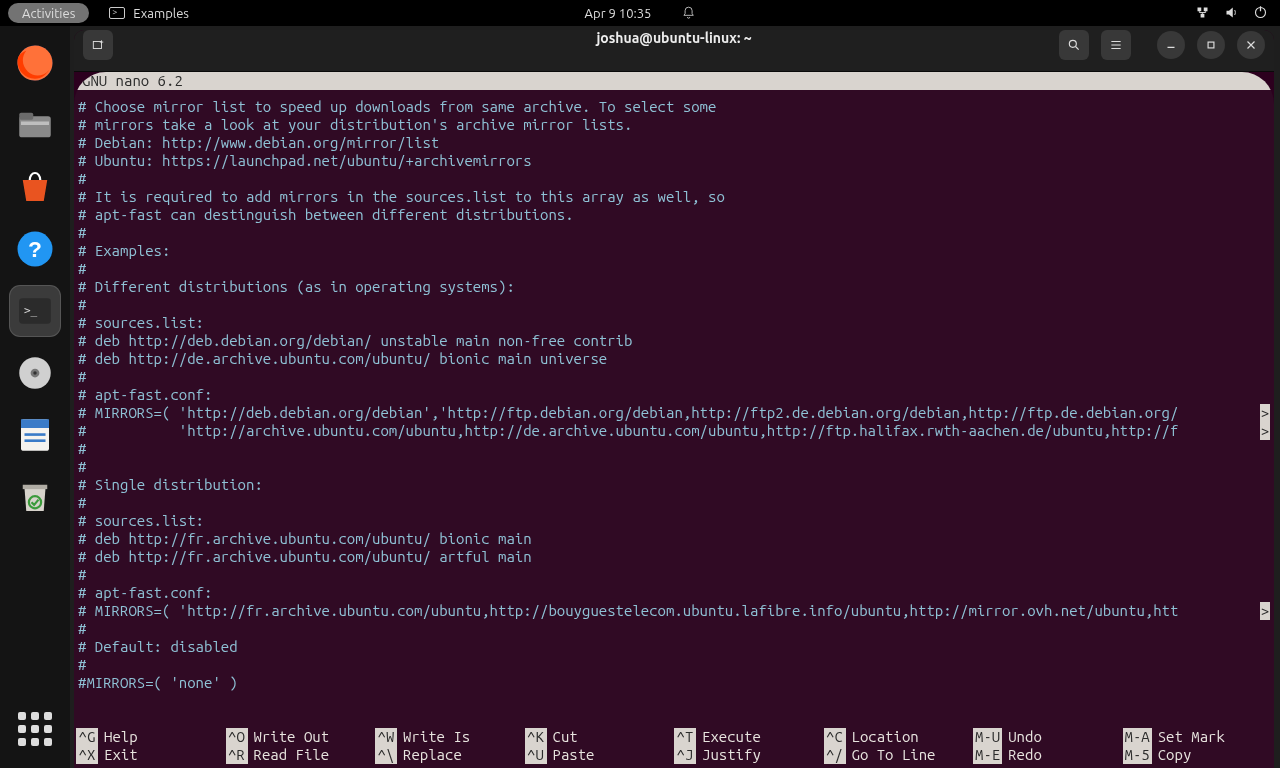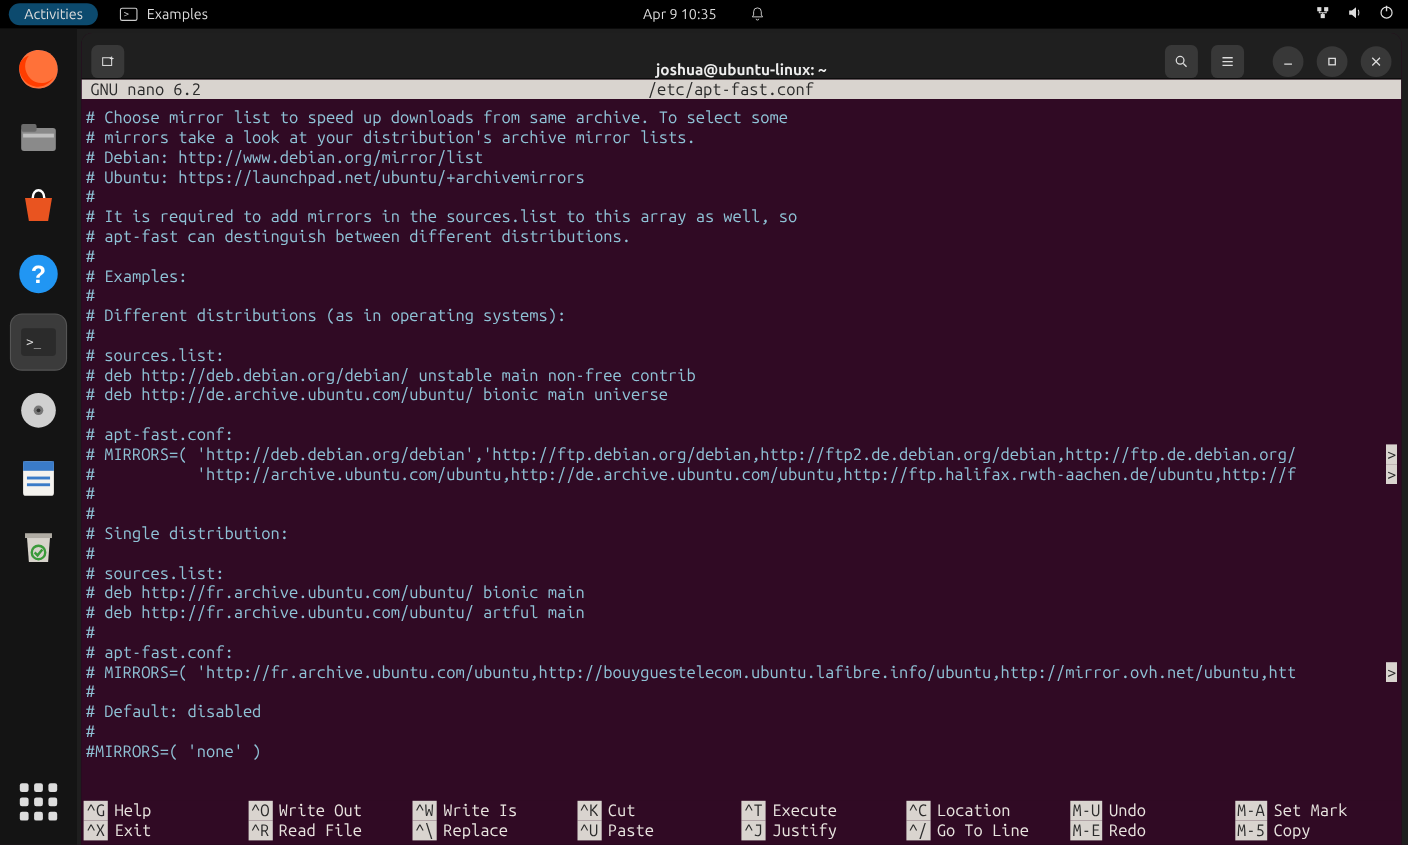--- a/index.html
+++ b/index.html
@@ -16,21 +16,21 @@
   .top-panel {
     height: 26px;
     background: #000;
     display: flex;
     align-items: center;
     font-size: 13px;
     color: #ddd;
     position: relative;
   }
   .activities {
-    background: #0c4a6e;
+    background: #737373;
     border-radius: 13px;
     padding: 3px 14px;
     margin-left: 8px;
     cursor: pointer;
   }
   .panel-app {
     display: flex;
     align-items: center;
     gap: 8px;
     margin-left: 20px;
@@ -117,21 +117,21 @@
     border-radius: 10px 10px 0 0;
     display: flex;
     flex-direction: column;
     overflow: hidden;
   }
   .titlebar {
     height: 42px;
     background: #1f1f1f;
     border-bottom: 1px solid #0a0a0a;
     display: flex;
-    align-items: flex-end;
+    align-items: flex-start;
     padding: 0 6px;
     position: relative;
   }
   .tb-btn {
     width: 30px; height: 30px;
     background: #383838;
     border-radius: 6px;
     display: flex;
     align-items: center;
     justify-content: center;
@@ -151,20 +151,21 @@
   }
   .tb-right { margin-left: auto; display: flex; align-items: center; gap: 6px; }
   
   .term {
     flex: 1;
     background: #300a24;
     font-family: "Ubuntu Mono", "DejaVu Sans Mono", monospace;
     font-size: 15px;
     line-height: 18px;
     overflow: hidden;
+    border-radius: 32px;
   }
   .nano-header {
     background: #d9d4cf;
     color: #2b2b2b;
     display: flex;
     padding: 0 8px;
     height: 18px;
     align-items: center;
     margin-bottom: 8px;
   }
@@ -352,21 +353,20 @@
         <svg viewBox="0 0 24 24">
             <path d="M6 6l12 12M18 6L6 18" stroke="#ddd" stroke-width="2"></path>
           </svg>
       </div>
     </div>
   </div>
 
   <div class="term">
     <div class="nano-header">
       <span class="nh-left">  GNU nano 6.2</span>
-      <span class="nh-center">/etc/apt-fast.conf</span>
       <span style="width:120px"></span>
     </div>
     <div class="content" id="nano-content"><div class="line"># Choose mirror list to speed up downloads from same archive. To select some</div><div class="line"># mirrors take a look at your distribution's archive mirror lists.</div><div class="line"># Debian: http://www.debian.org/mirror/list</div><div class="line"># Ubuntu: https://launchpad.net/ubuntu/+archivemirrors</div><div class="line">#</div><div class="line"># It is required to add mirrors in the sources.list to this array as well, so</div><div class="line"># apt-fast can destinguish between different distributions.</div><div class="line">#</div><div class="line"># Examples:</div><div class="line">#</div><div class="line"># Different distributions (as in operating systems):</div><div class="line">#</div><div class="line"># sources.list:</div><div class="line"># deb http://deb.debian.org/debian/ unstable main non-free contrib</div><div class="line"># deb http://de.archive.ubuntu.com/ubuntu/ bionic main universe</div><div class="line">#</div><div class="line"># apt-fast.conf:</div><div class="line"># MIRRORS=( 'http://deb.debian.org/debian','http://ftp.debian.org/debian,http://ftp2.de.debian.org/debian,http://ftp.de.debian.org/<span class="ovmark">&gt;</span></div><div class="line">#           'http://archive.ubuntu.com/ubuntu,http://de.archive.ubuntu.com/ubuntu,http://ftp.halifax.rwth-aachen.de/ubuntu,http://f<span class="ovmark">&gt;</span></div><div class="line">#</div><div class="line">#</div><div class="line"># Single distribution:</div><div class="line">#</div><div class="line"># sources.list:</div><div class="line"># deb http://fr.archive.ubuntu.com/ubuntu/ bionic main</div><div class="line"># deb http://fr.archive.ubuntu.com/ubuntu/ artful main</div><div class="line">#</div><div class="line"># apt-fast.conf:</div><div class="line"># MIRRORS=( 'http://fr.archive.ubuntu.com/ubuntu,http://bouyguestelecom.ubuntu.lafibre.info/ubuntu,http://mirror.ovh.net/ubuntu,htt<span class="ovmark">&gt;</span></div><div class="line">#</div><div class="line"># Default: disabled</div><div class="line">#</div><div class="line">#MIRRORS=( 'none' )</div></div>
 
     <div class="nano-footer">
       <div class="nf-row" id="nf-row1">
           <div class="nf-cell">
             <span class="nf-key">^G</span>
             <span>Help</span>
           </div>

